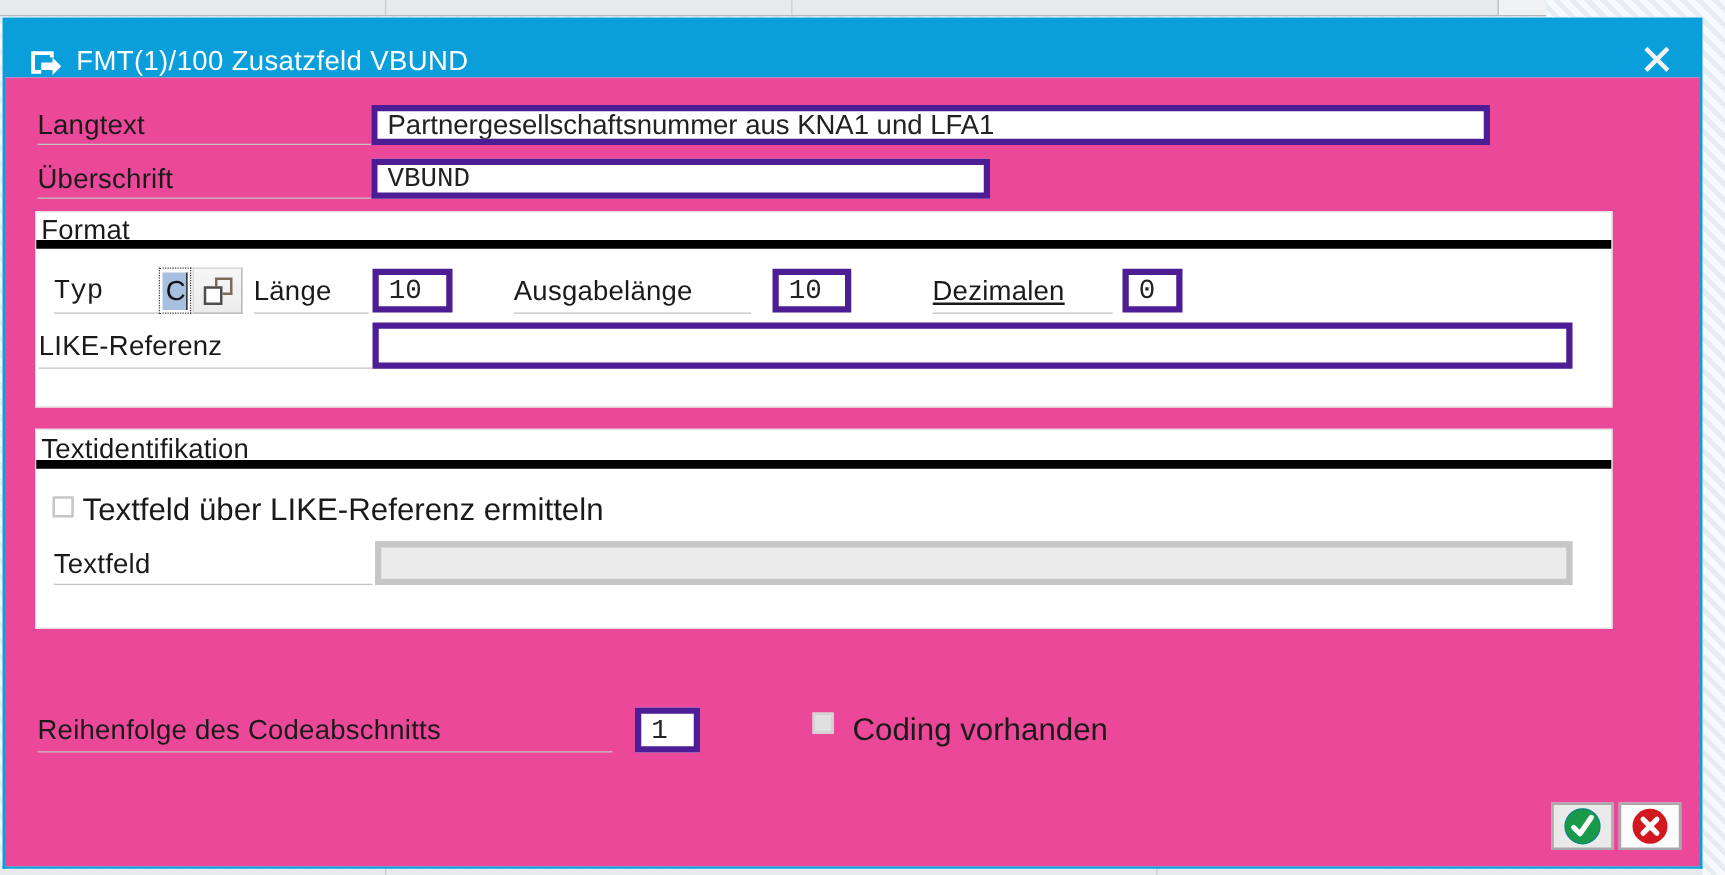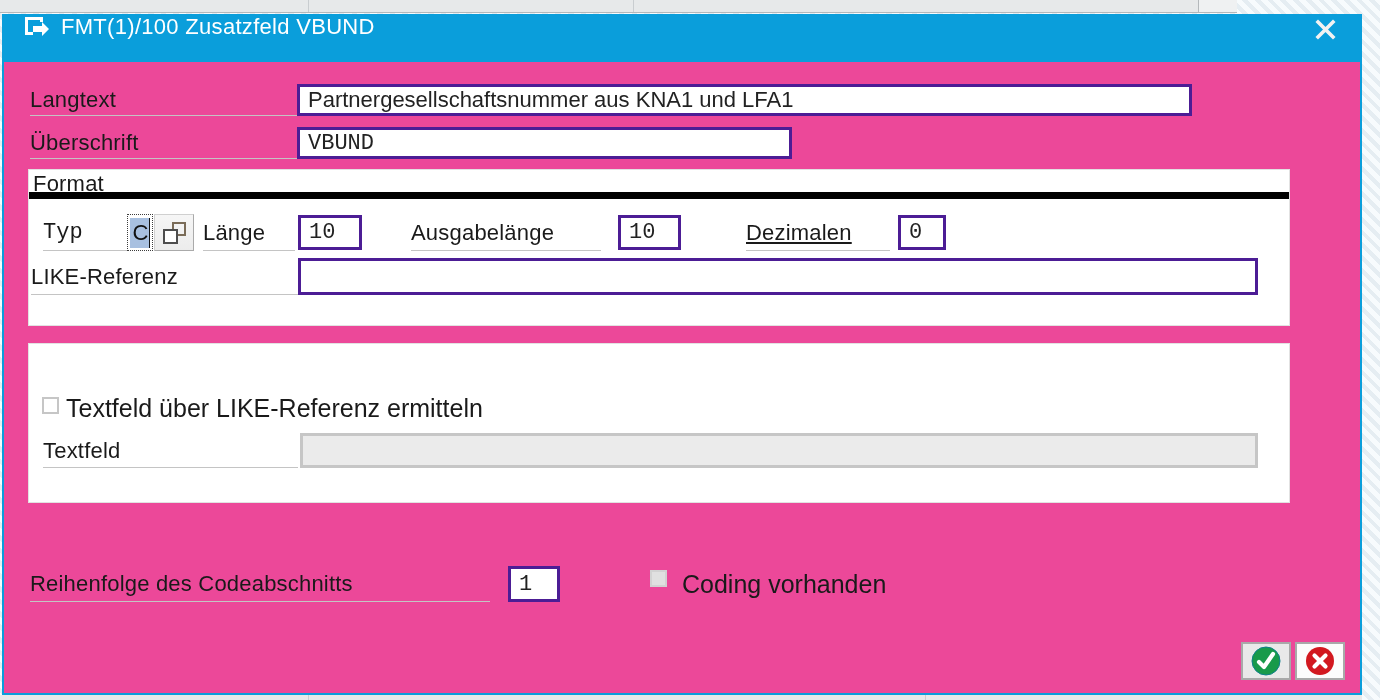--- a/index.html
+++ b/index.html
@@ -15,32 +15,32 @@
     background:#e7e9ea; border-bottom:1px solid #b4b8bb; }
   .top-strip .vline { position:absolute; top:0; width:1px; height:12px; background:#c9cdd0; }
   .top-strip .cell  { position:absolute; top:0; left:1198px; width:39px; height:12px;
     background:#eff1f2; border-left:1px solid #b4b8bb; }
   .bottom-strip { position:absolute; left:0; top:695px; width:1362px; height:5px; background:#e7e9ea; }
   .bottom-strip .vline { position:absolute; top:0; width:1px; height:5px; background:#c9cdd0; }
 
   
   .dialog { position:absolute; left:2px; top:14px; width:1360px; height:681px;
     background:#fff; border:2px solid #0a9edb; border-top:none; }
-  .titlebar { height:48px; background:#0a9edb; display:flex; align-items:flex-start;
+  .titlebar { height:48px; background:#0a9edb; display:flex; align-items:flex-end;
     padding:0 0 0 18px; color:#fff; }
   .titlebar .ticon { margin-right:12px; flex:0 0 auto; }
   .titlebar .ttext { font-size:22px; letter-spacing:.3px; white-space:nowrap; }
   .close-btn { margin-left:auto; margin-right:20px; width:30px; height:30px;
     display:flex; align-items:center; justify-content:center; cursor:pointer; }
 
   .content { position:relative; width:100%; height:631px; background:#ec4899; }
 
   .flabel { position:absolute; font-size:22px; letter-spacing:.2px;
     border-bottom:1px solid #c4c4c4; white-space:nowrap; overflow:hidden; }
-  .sapinput { position:absolute; border:3px solid #4c1d95; background:#fff;
+  .sapinput { position:absolute; border:5px solid #4c1d95; background:#fff;
     font-size:22px; padding:0 0 0 8px; outline:none; color:#222;
     font-family:"Liberation Sans", sans-serif; }
   .mono, input.mono { font-family:"Liberation Mono", monospace; letter-spacing:0; }
   .sapinput:disabled { background:#ebebeb; border-color:#c6c6c6; }
 
   .groupbox { position:absolute; border:1px solid #e2e2e2; background:#fff; }
   .group-header { height:29px; border-bottom:7px solid #000000; padding-left:4px;
     font-size:22px; line-height:27px; letter-spacing:.2px; }
   .group-header.h2 { height:31px; line-height:29px; }
 
@@ -125,20 +125,21 @@
       <input class="sapinput mono" style="left: 589px; top: 45px; width: 63px; height: 35px;" value="10">
 
       <div class="flabel" style="left:717px; top:44px; width:144px; height:37px; line-height:37px;text-decoration:underline;">Dezimalen</div>
       <input class="sapinput mono" style="left: 869px; top: 45px; width: 48px; height: 35px;" value="0">
 
       <div class="flabel" style="left:2px; top:88px; width:267px; height:37px; line-height:37px;">LIKE-Referenz</div>
       <input class="sapinput mono" style="left: 269px; top: 88px; width: 960px; height: 37px;" value="">
     </div>
 
     <div class="groupbox" style="left:24px; top:281px; width:1262px; height:160px;">
+      <div class="group-header h2">Textidentifikation</div>
 
       <div class="checkbox" style="left:13px; top:53px;"></div>
       <div class="cb-label" style="left:37px; top:50px;">Textfeld über LIKE-Referenz ermitteln</div>
 
       <div class="flabel" style="left:14px; top:89px; width:255px; height:35px; line-height:35px;">Textfeld</div>
       <input class="sapinput mono" disabled="" style="left: 271px; top: 89px; width: 958px; height: 35px;" value="">
     </div>
 
     <div class="flabel" style="left:26px; top:504px; width:460px; height:36px; line-height:36px;">Reihenfolge des Codeabschnitts</div>
     <input class="sapinput mono" style="left: 504px; top: 504px; width: 52px; height: 36px;" value="1">

